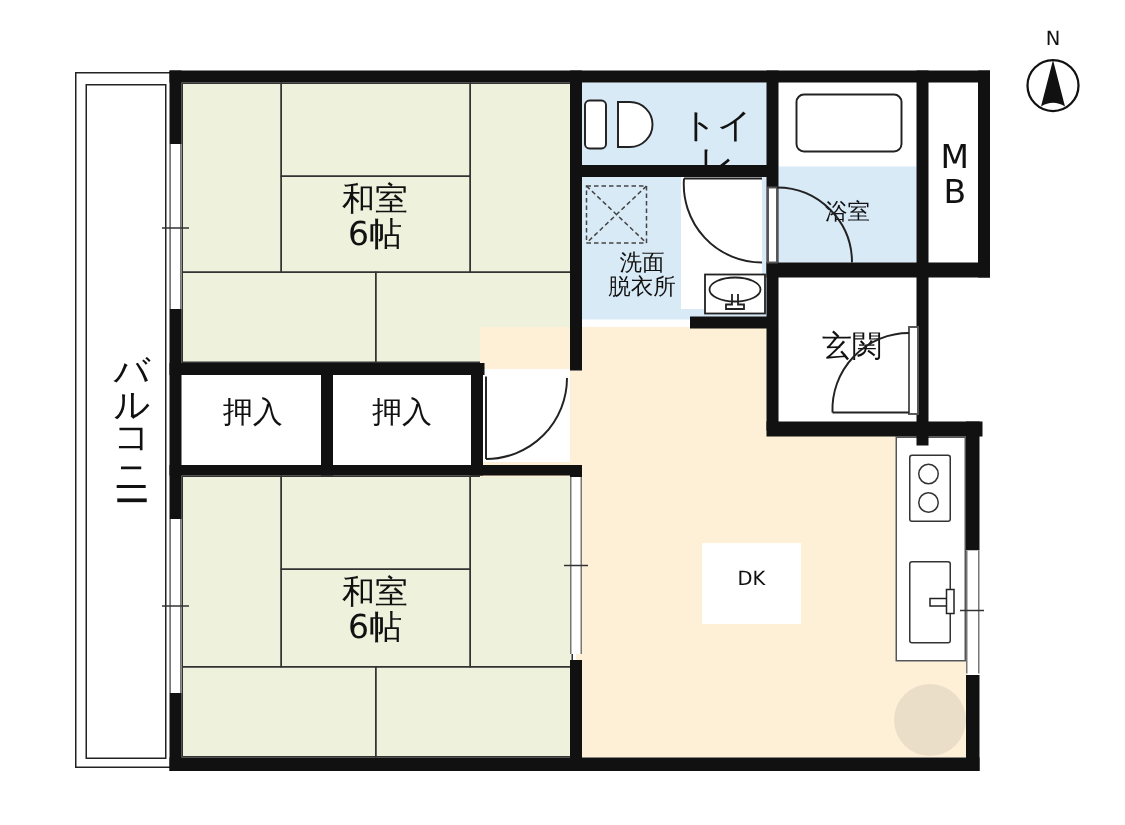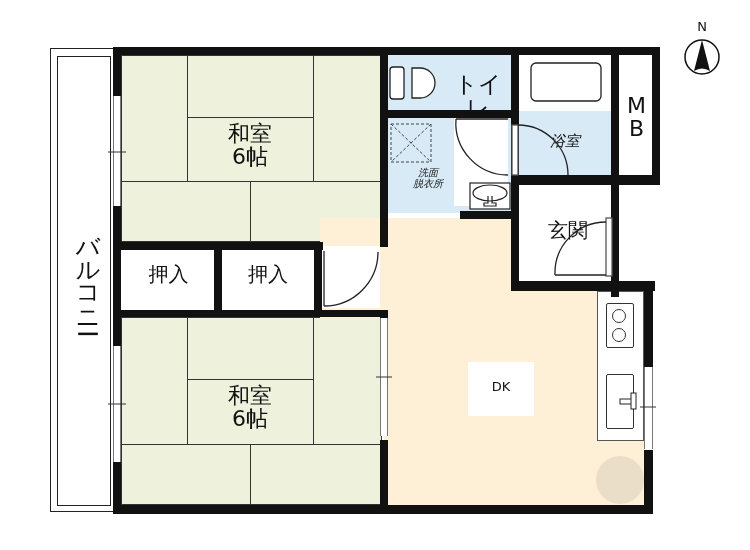--- a/index.html
+++ b/index.html
@@ -51,28 +51,28 @@
             clip-path:polygon(0 0, 200px 0, 200px 70px, 325px 70px, 325px 287px, 64px 287px, 64px 100px, 0 100px);"></div>
 <div class="abs" style="left:322px;top:246px;width:58px;height:62px;background:#fff;"></div>
 <div class="abs" style="left:468px;top:362px;width:66px;height:54px;background:#fff;"></div>
 <div class="room-label" style="left:468px;top:380px;width:66px;font-size:13px;">DK</div>
 
 <div class="abs" style="left:388px;top:55px;width:126px;height:55px;background:#d9eaf7;"></div>
 <div class="room-label" style="left:448px;top:72px;width:60px;font-size:23px;">トイレ</div>
 
 <div class="abs" style="left:388px;top:118px;width:126px;height:95px;background:#d9eaf7;"></div>
 <div class="abs" style="left:454px;top:118px;width:54px;height:88px;background:#fff;"></div>
-<div class="room-label" style="left:388px;top:168px;width:80px;font-size:10px;font-style:italic;">
+<div class="room-label" style="left:388px;top:168px;width:80px;font-size:15px;">
   <div>洗面</div>
   <div>脱衣所</div>
 </div>
 
 <div class="abs" style="left:519px;top:55px;width:92px;height:120px;background:#fff;"></div>
 <div class="abs" style="left:519px;top:111px;width:92px;height:64px;background:#d9eaf7;"></div>
-<div class="room-label" style="left:540px;top:134px;width:50px;font-size:15px;font-style:italic;">浴室</div>
+<div class="room-label" style="left:540px;top:134px;width:50px;font-size:15px;">浴室</div>
 
 <div class="abs" style="left:619px;top:55px;width:35px;height:124px;background:#fff;"></div>
 <div class="room-label" style="left:619px;top:94px;width:35px;font-size:22px;">
   <div>M</div>
   <div>B</div>
 </div>
 
 <div class="abs" style="left:519px;top:186px;width:92px;height:95px;background:#fff;"></div>
 <div class="room-label" style="left:538px;top:220px;width:60px;font-size:20px;">玄関</div>
 

